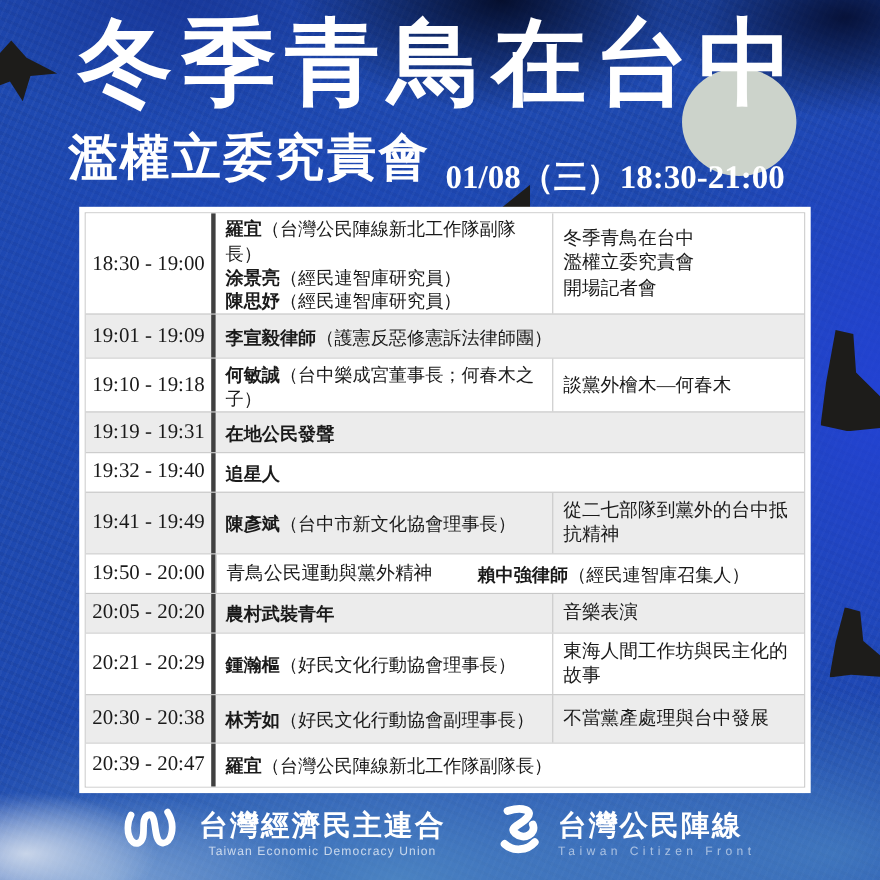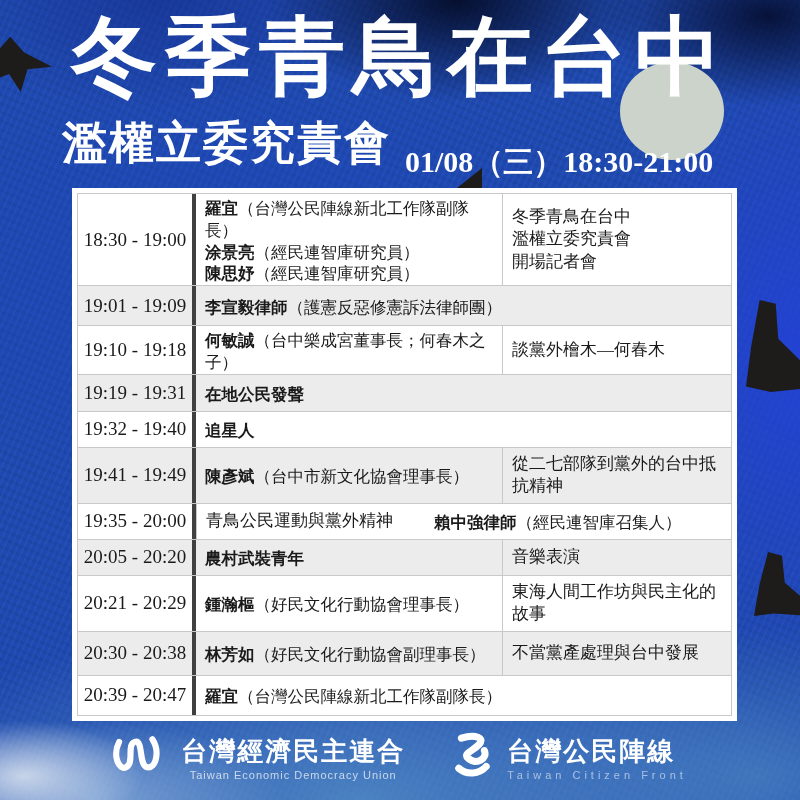--- a/index.html
+++ b/index.html
@@ -149,21 +149,21 @@
         <div class="cell time">19:41 - 19:49</div>
         <div class="cell speaker">
           <div class="line"><span class="nm">陳彥斌</span><span>（台中市新文化協會理事長）</span></div>
         </div>
         <div class="cell topic">
           <div>從二七部隊到黨外的台中抵抗精神</div>
         </div>
       </div>
 
       <div class="row r6">
-        <div class="cell time">19:35 - 20:00</div>
+        <div class="cell time">19:50 - 20:00</div>
         <div class="cell topic">
           <div>青鳥公民運動與黨外精神</div>
         </div>
         <div class="cell speaker">
           <div class="line"><span class="nm">賴中強律師</span><span>（經民連智庫召集人）</span></div>
         </div>
       </div>
 
       <div class="row alt r7">
         <div class="cell time">20:05 - 20:20</div>

